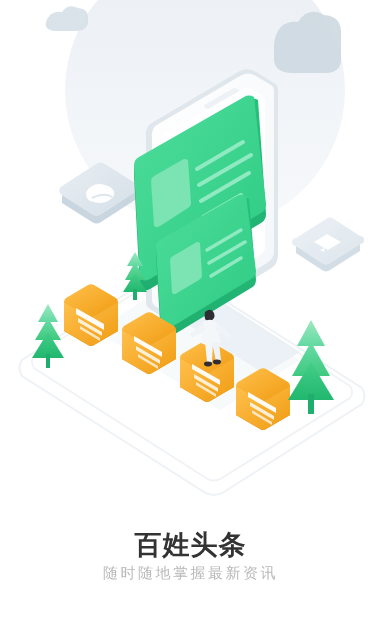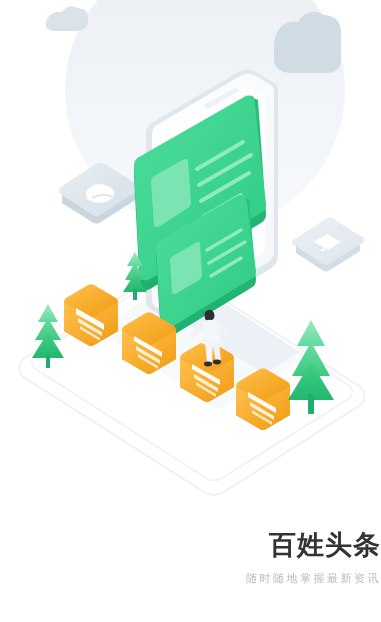--- a/index.html
+++ b/index.html
@@ -6,29 +6,29 @@
   body{
     width:381px;height:622px;overflow:hidden;
     background:#ffffff;
     font-family:"DejaVu Sans","Liberation Sans",sans-serif;
     position:relative;
   }
   #stage{position:absolute;inset:0;width:381px;height:622px;overflow:hidden;}
   .art{position:absolute;left:0;top:0;width:381px;height:530px;}
   .caption{
     position:absolute;left:0;right:0;top:528px;
-    display:flex;flex-direction:column;align-items:flex-end;
+    display:flex;flex-direction:column;align-items:center;
   }
   .app-title{
     font-size:27px;line-height:34px;font-weight:bold;color:#333333;
     letter-spacing:1px;margin:0;padding:0;
   }
   .app-sub{
-    font-size:11px;line-height:22px;color:#b9b9b9;
-    letter-spacing:2.5px;margin-top:6px;
+    font-size:15px;line-height:22px;color:#b9b9b9;
+    letter-spacing:2.5px;margin-top:0;
   }
 </style>
 </head>
 <body>
 
 <div id="stage">
 
   <svg class="art" viewBox="0 0 381 530" xmlns="http://www.w3.org/2000/svg">
     <defs>
       <linearGradient id="gGreenCard" x1="0" y1="0" x2="1" y2="1">

